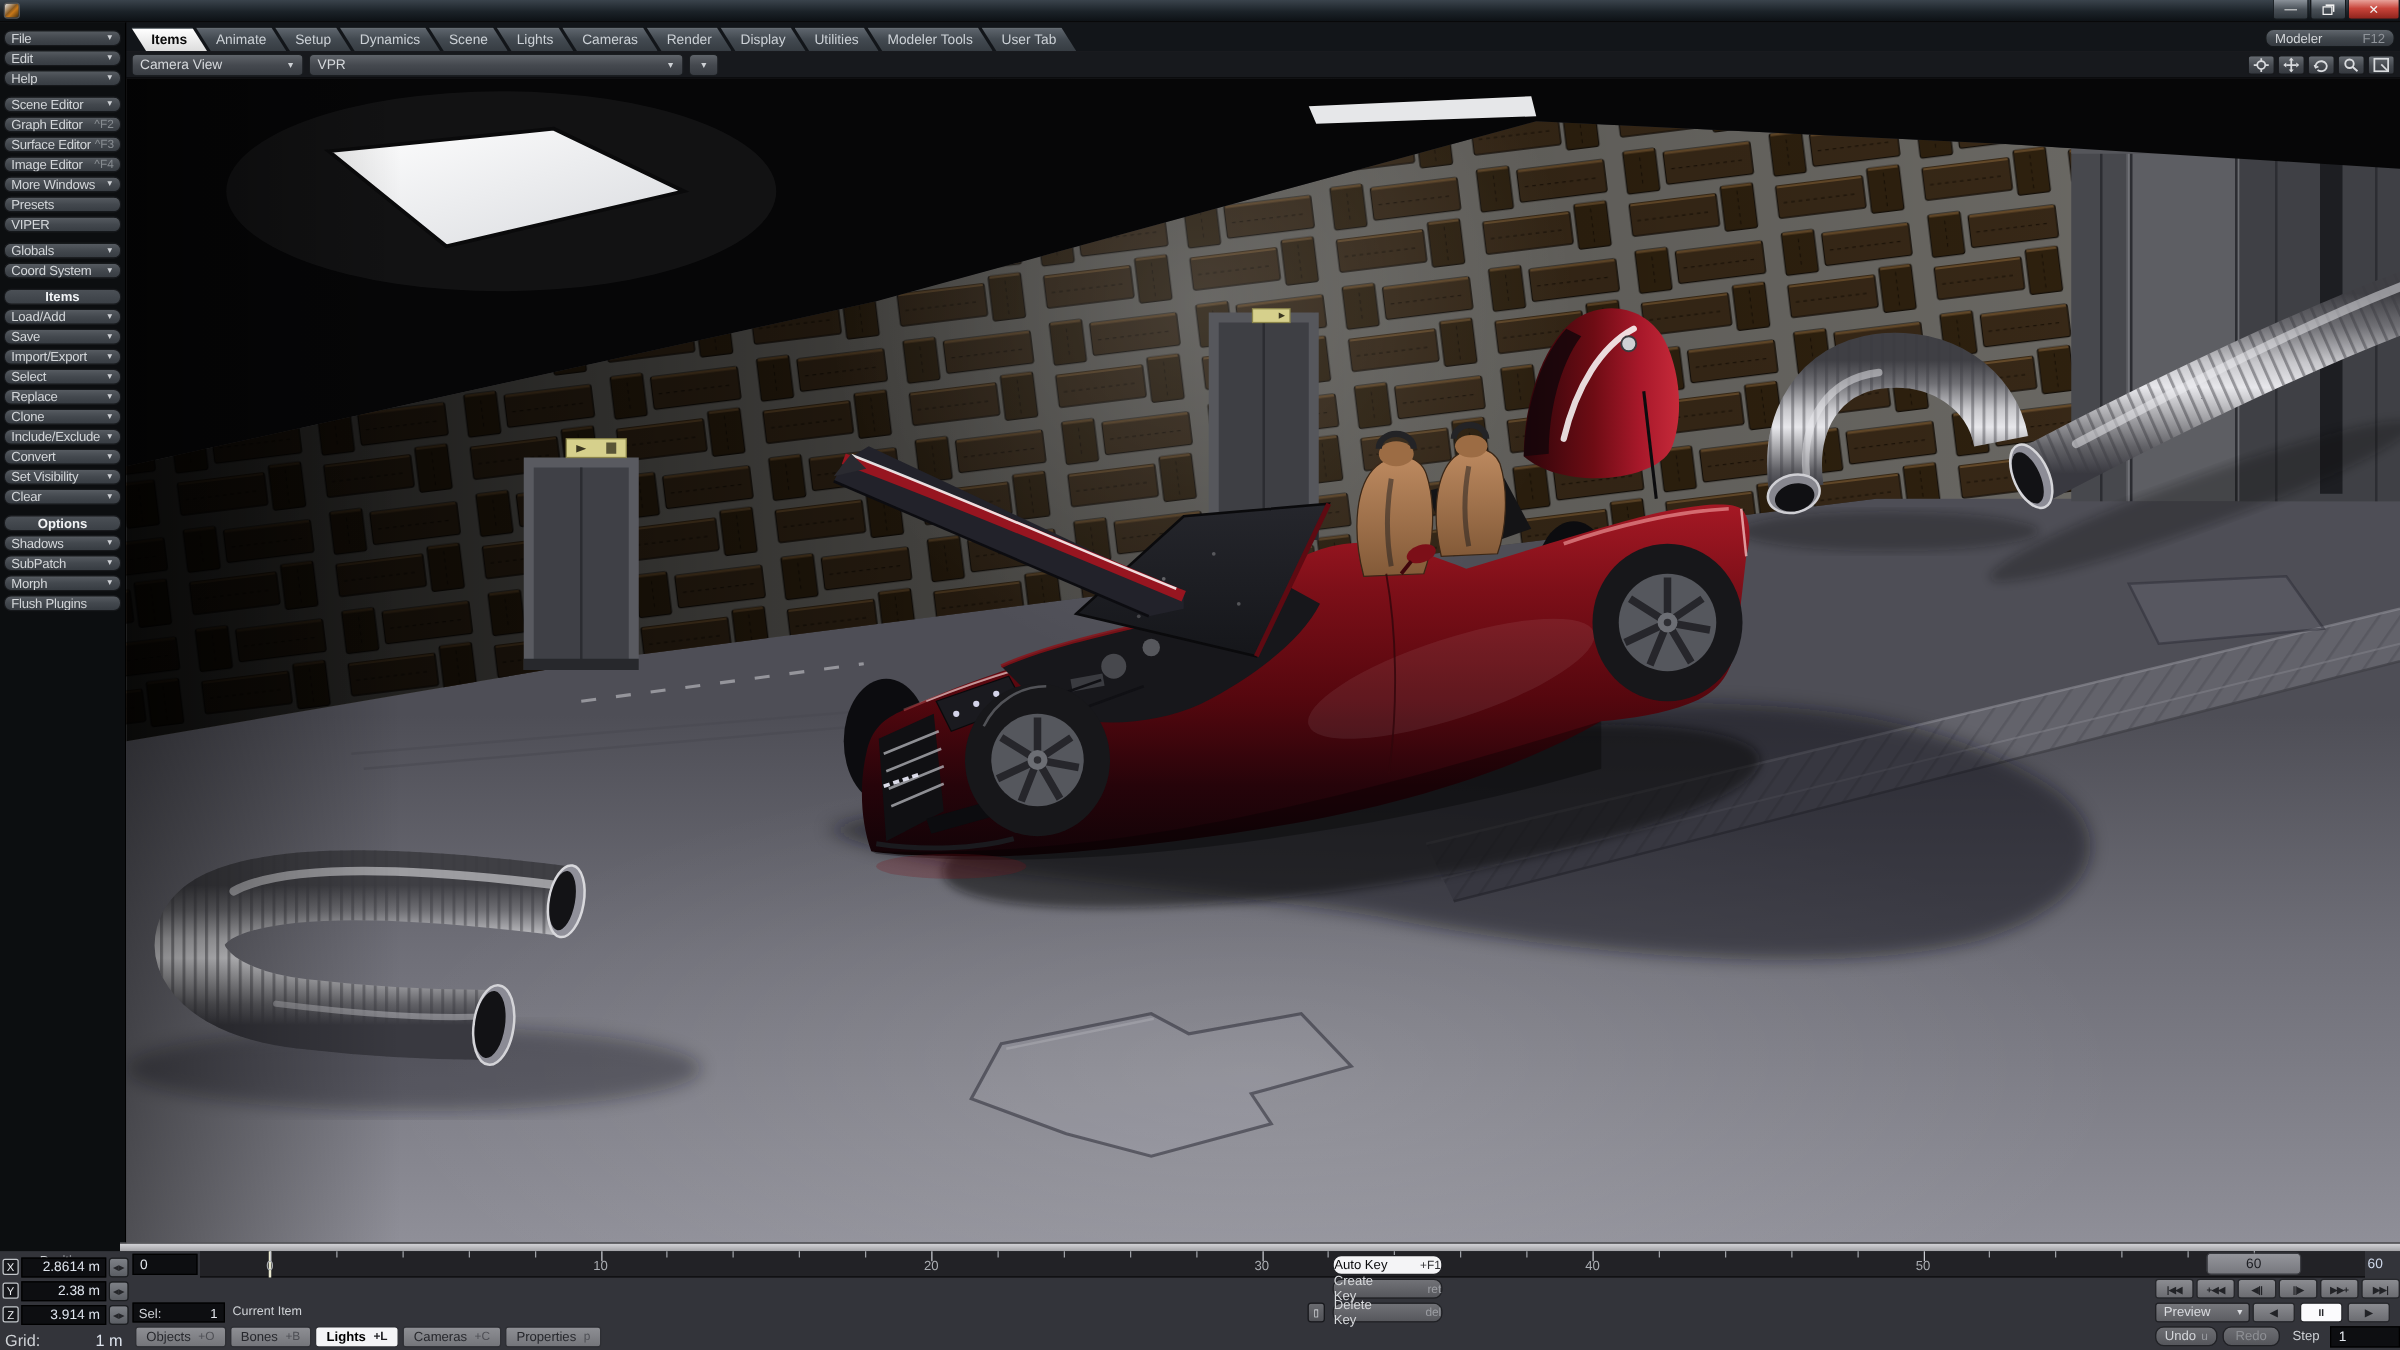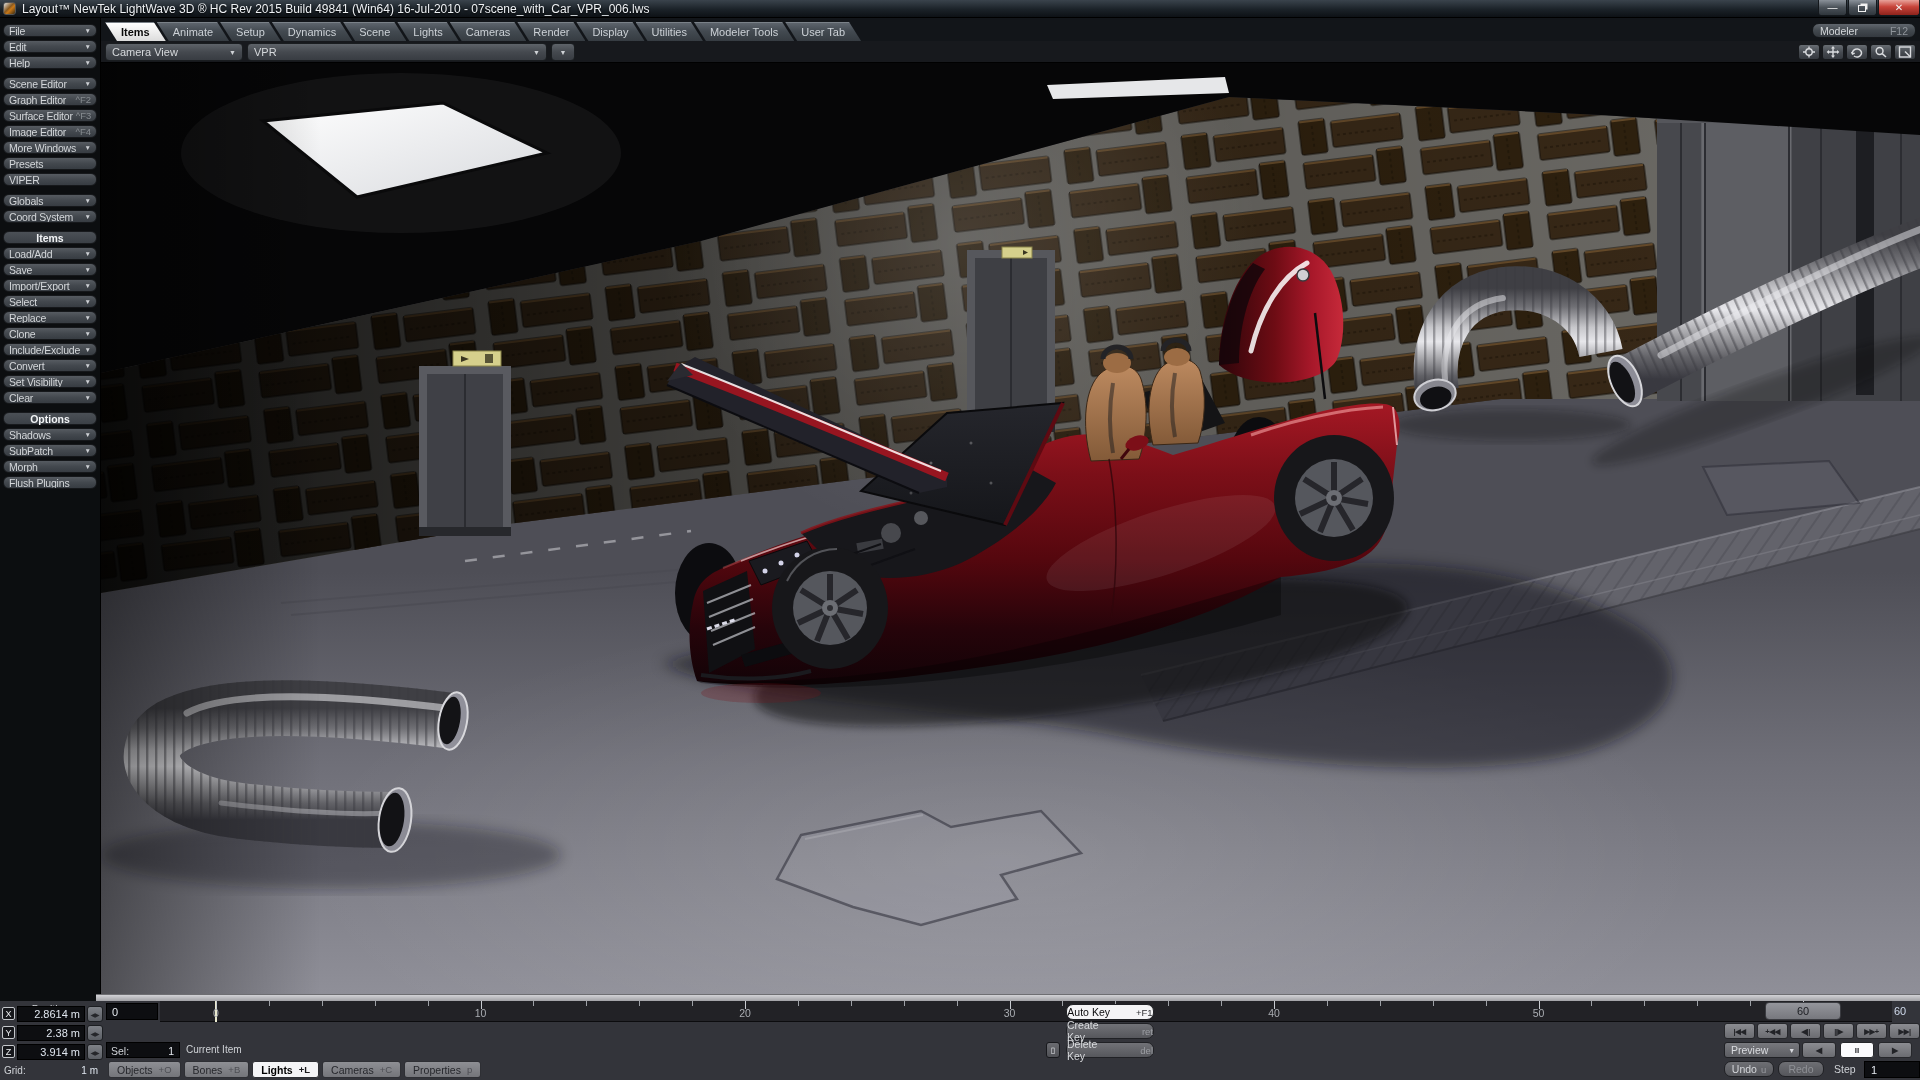--- a/index.html
+++ b/index.html
@@ -72,21 +72,21 @@
   #bottom { position:absolute; left:0; top:1001px; width:1920px; height:79px; background:#33343a; color:#c9ccd1; }
   #pos-title { position:absolute; left:0; top:2px; width:101px; text-align:center; font-size:10.5px; color:#cfd2d6; }
   .axisrow { position:absolute; left:0; width:104px; height:16px; }
   .axisbox { position:absolute; left:2px; top:1px; width:13px; height:13px; border:1px solid #c4c7cb; border-radius:2px;
     color:#eef0f3; font-size:9px; display:flex; align-items:center; justify-content:center; background:#17181c; }
   .axisval { position:absolute; left:17px; top:0; width:68px; height:16px; background:#0d0e11; border:1px solid #000;
     color:#dfe5ee; font-size:11px; text-align:right; line-height:15px; padding-right:4px; }
   .stepper { position:absolute; left:87px; top:0; width:16px; height:16px; border-radius:3px;
     background:linear-gradient(#7e8187,#5b5e64); border:1px solid #1c1e21; color:#25262a;
     font-size:6px; display:flex; align-items:center; justify-content:center; letter-spacing:0; }
-  #gridrow { position:absolute; left:0; top:62px; width:104px; height:16px; font-size:10px; }
+  #gridrow { position:absolute; left:0; top:62px; width:104px; height:16px; font-size:13px; }
   #grid-label { position:absolute; left:4px; top:2px; color:#cfd2d6; }
   #grid-value { position:absolute; right:6px; top:2px; color:#dfe5ee;text-align:center; }
 
   #frame-field { position:absolute; left:106px; top:2px; width:52px; height:17px; background:#0d0e11; border:1px solid #000;
     color:#e4e8ee; font-size:11px; line-height:16px; padding-left:5px; }
   #ruler { position:absolute; left:160px; top:0; width:1732px; height:21px; background:#222226; border-bottom:1px solid #0c0c0e; }
   .tick { position:absolute; top:0; width:1px; background:#9ea1a6; }
   .tick.minor { height:5px; }
   .tick.major { height:8px; background:#c9ccd1; }
   .ticklabel { position:absolute; top:6px; width:30px; text-align:center; font-size:10.5px; color:#aaadb2; }
@@ -151,21 +151,20 @@
   #step-field { position:absolute; left:1864px; top:60px; width:56px; height:17px; background:#0d0e11; border:1px solid #000;
     color:#e4e8ee; font-size:11px; line-height:16px; padding-left:6px; }
 </style>
 </head>
 <body>
 
 <div id="app">
 
   <div id="titlebar">
     <div id="app-icon"></div>
-    <div id="title-text">Layout™ NewTek LightWave 3D ® HC  Rev 2015 Build 49841 (Win64) 16-Jul-2010   - 07scene_with_Car_VPR_006.lws</div>
     <div id="win-controls">
       <div class="winbtn">
           <span>—</span>
         </div>
       <div class="winbtn">
           <span class="restore-glyph"></span>
         </div>
       <div class="winbtn close">
           <span>✕</span>
         </div>

